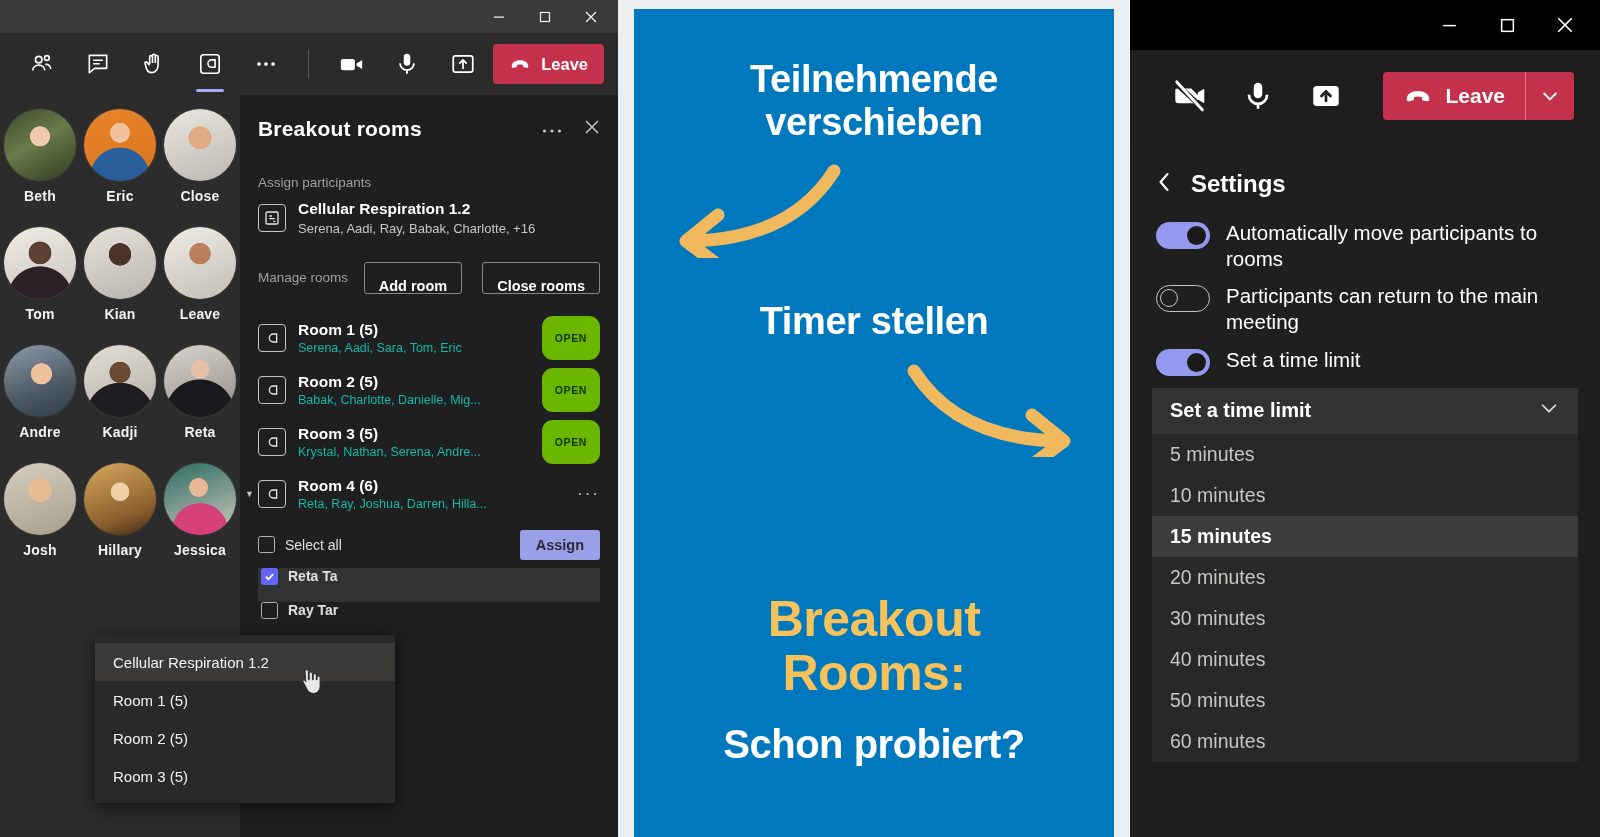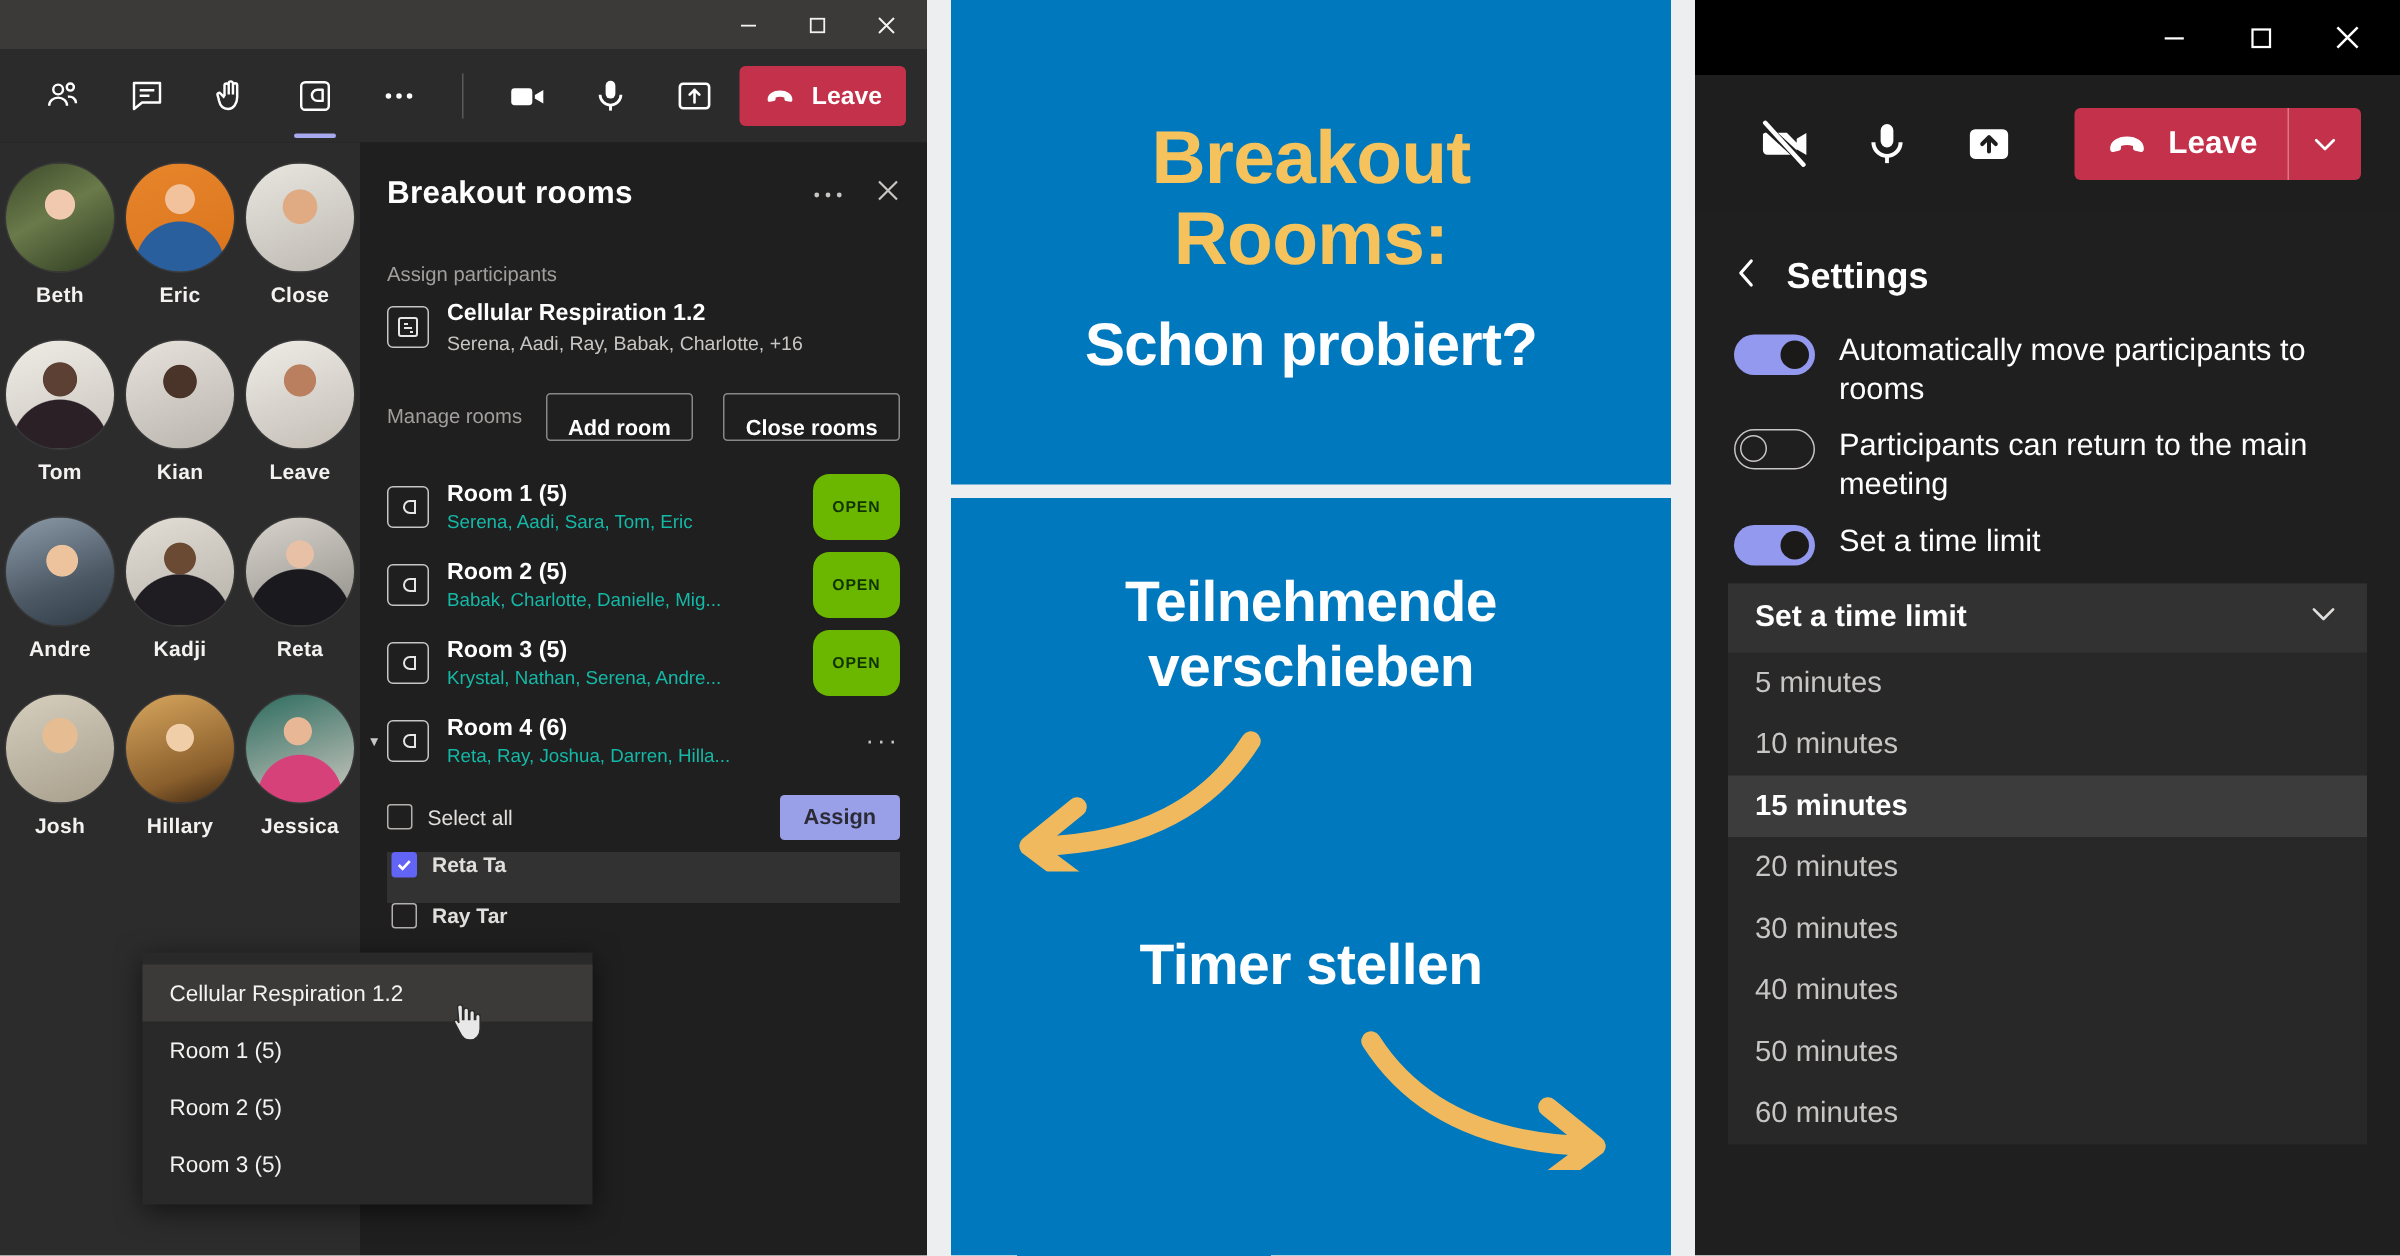--- a/index.html
+++ b/index.html
@@ -441,44 +441,44 @@
       <div class="ctx-item">Room 3 (5)</div>
     </div>
     <div class="cursor-hand">
       <svg width="24" height="28" viewBox="0 0 24 28" fill="#e8e8e8" stroke="#2b2b2b" stroke-width="1">
         <path d="M7 3.5a1.7 1.7 0 0 1 3.4 0v8.2h.8V5.6a1.6 1.6 0 0 1 3.2 0v6.1h.8V7.2a1.55 1.55 0 0 1 3.1 0v4.5h.8v-2.1a1.5 1.5 0 0 1 3 0v8.2c0 4.3-2.6 7.6-6.5 7.6-3.4 0-5.6-1.6-7-5.1L5 13.6c-.5-1.3 1.3-2.3 2.1-1l.8 1.3z"></path>
       </svg>
     </div>
   </div>
 
   <div class="mid">
-    <div class="card card-a">
-      <div class="hl-yellow">Breakout</div>
-      <div class="hl-yellow">Rooms:</div>
-      <div class="hl-white" style="margin-top:22px">Schon probiert?</div>
-    </div>
-
     <div class="card card-b">
       <div style="margin-top:-8px">
         <div class="cap-white">Teilnehmende</div>
         <div class="cap-white">verschieben</div>
       </div>
       <div class="arrow-wrap" style="justify-content:flex-start; padding-left:22px; margin-top:10px;">
         <svg width="190" height="105" viewBox="0 0 190 105" fill="none">
           <path d="M178 18 C150 62, 105 86, 38 88" stroke="#f0b95e" stroke-width="13" stroke-linecap="round"></path>
           <path d="M62 62 L30 88 L62 112" stroke="#f0b95e" stroke-width="13" stroke-linecap="round" stroke-linejoin="round" fill="none"></path>
         </svg>
       </div>
       <div class="cap-white" style="margin-top:42px">Timer stellen</div>
       <div class="arrow-wrap" style="justify-content:flex-end; padding-right:24px; margin-top:14px;">
         <svg width="190" height="100" viewBox="0 0 190 100" fill="none">
           <path d="M14 14 C42 58, 90 82, 158 84" stroke="#f0b95e" stroke-width="13" stroke-linecap="round"></path>
           <path d="M132 58 L164 84 L132 108" stroke="#f0b95e" stroke-width="13" stroke-linecap="round" stroke-linejoin="round" fill="none"></path>
         </svg>
       </div>
+    </div>
+
+    <div class="card card-a">
+      <div class="hl-yellow">Breakout</div>
+      <div class="hl-yellow">Rooms:</div>
+      <div class="hl-white" style="margin-top:22px">Schon probiert?</div>
     </div>
   </div>
 
   <div class="teams-right">
     <div class="tr-titlebar">
       <div class="tr-win-btn">
         <svg width="17" height="17" viewBox="0 0 16 16">
             <rect x="2" y="7.4" width="12" height="1.4" fill="currentColor"></rect>
           </svg>
       </div>

